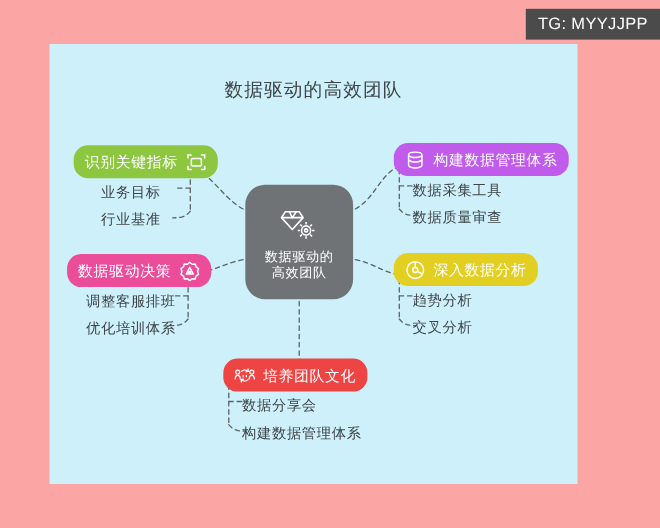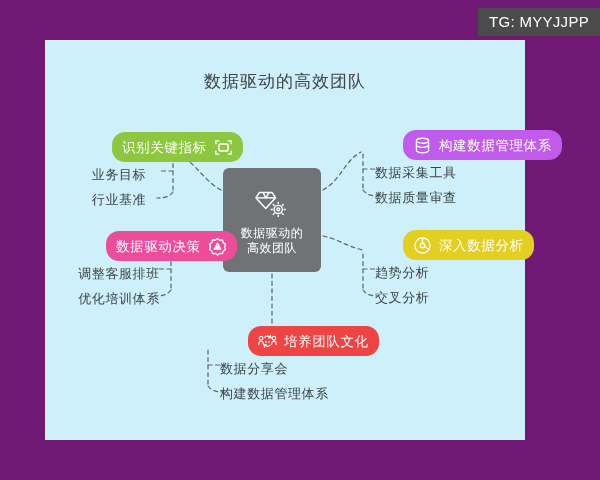--- a/index.html
+++ b/index.html
@@ -9,21 +9,21 @@
     height: 480px;
     background: #ffffff;
     font-family: "Liberation Sans", "DejaVu Sans", sans-serif;
     overflow: hidden;
   }
 
   #root {
     position: relative;
     width: 600px;
     height: 480px;
-    background: #701a75;
+    background: #fca5a5;
   }
 
   
   .wm {
     position: absolute;
     background: #4b4b4b;
     color: #ffffff;
     font-size: 15px;
     letter-spacing: 0.3px;
     padding: 5px 11px 6px 11px;
@@ -65,21 +65,21 @@
   }
 
   
   #center-node {
     position: absolute;
     left: 178px;
     top: 128px;
     width: 98px;
     height: 104px;
     background: #6f7376;
-    border-radius: 6px;
+    border-radius: 18px;
     z-index: 10;
     display: flex;
     flex-direction: column;
     align-items: center;
     justify-content: center;
     box-sizing: border-box;
     padding-top: 4px;
   }
   #center-node .c-icon {
     width: 40px;
@@ -92,21 +92,20 @@
     font-size: 12px;
     line-height: 15px;
     text-align: center;
     letter-spacing: 0.5px;
   }
 
   
   .branch {
     position: absolute;
     z-index: 12;
-    margin-left: 45px;
   }
   .pill {
     display: inline-flex;
     align-items: center;
     border-radius: 13px;
     padding: 4px 10px;
     height: 22px;
     box-sizing: content-box;
     white-space: nowrap;
   }

